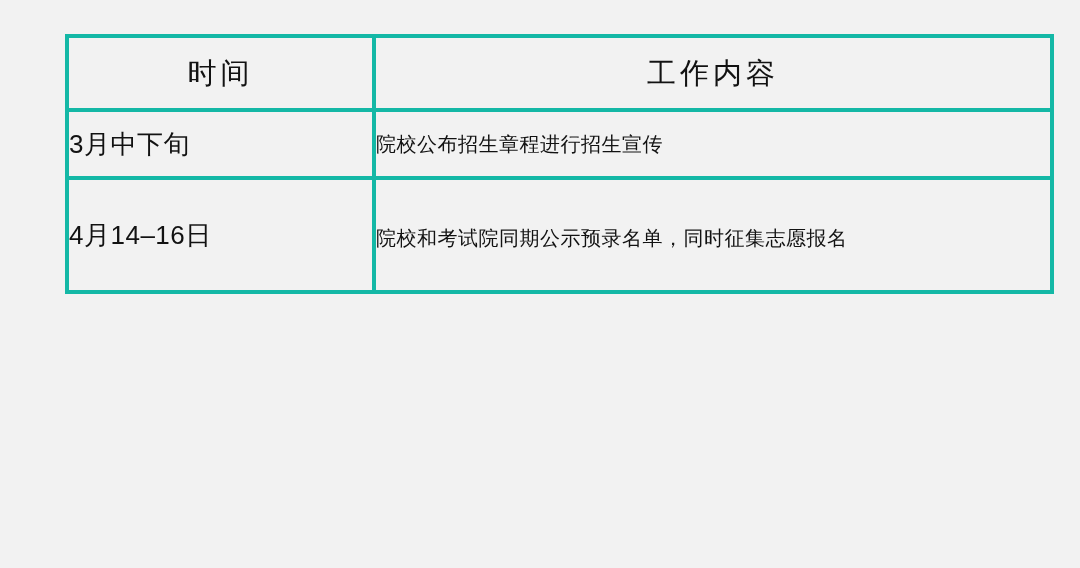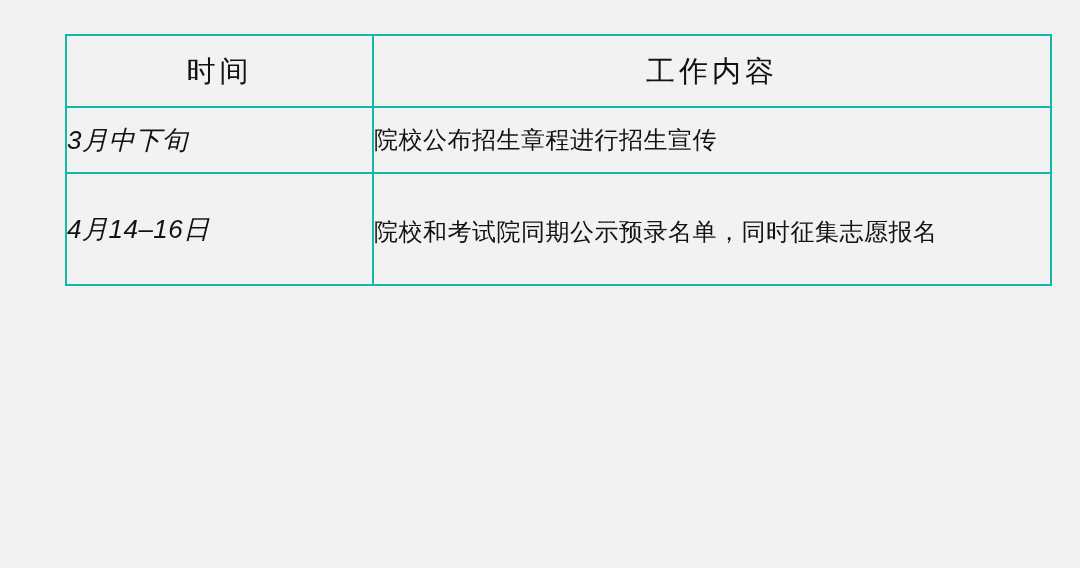--- a/index.html
+++ b/index.html
@@ -26,21 +26,21 @@
     width: 985px;
   }
   table.schedule {
     width: 985px;
     border-collapse: collapse;
     background: #f2f2f2;
     table-layout: fixed;
   }
   table.schedule td,
   table.schedule th {
-    border: 2px solid #14b8a6;
+    border: 4px solid #14b8a6;
     padding: 0;
     vertical-align: middle;
     color: #121212;
     font-weight: normal;
   }
   col.col-time { width: 307px; }
   col.col-content { width: 678px; }
 
   .head-cell {
     text-align: center;
@@ -50,24 +50,23 @@
     line-height: 70px;
     font-weight: bold;
     color: #111;
   }
   .cell-time {
     font-size: 26px;
     padding-left: 14px;
     height: 64px;
     text-align: left;
     letter-spacing: 0.5px;
-    font-style: italic;
   }
   .cell-content {
-    font-size: 24px;
+    font-size: 20px;
     padding-left: 16px;
     padding-right: 10px;
     height: 64px;
     text-align: left;
     letter-spacing: 0.5px;
     line-height: 1.45;
   }
   tr.tall .cell-time,
   tr.tall .cell-content {
     height: 104px;

